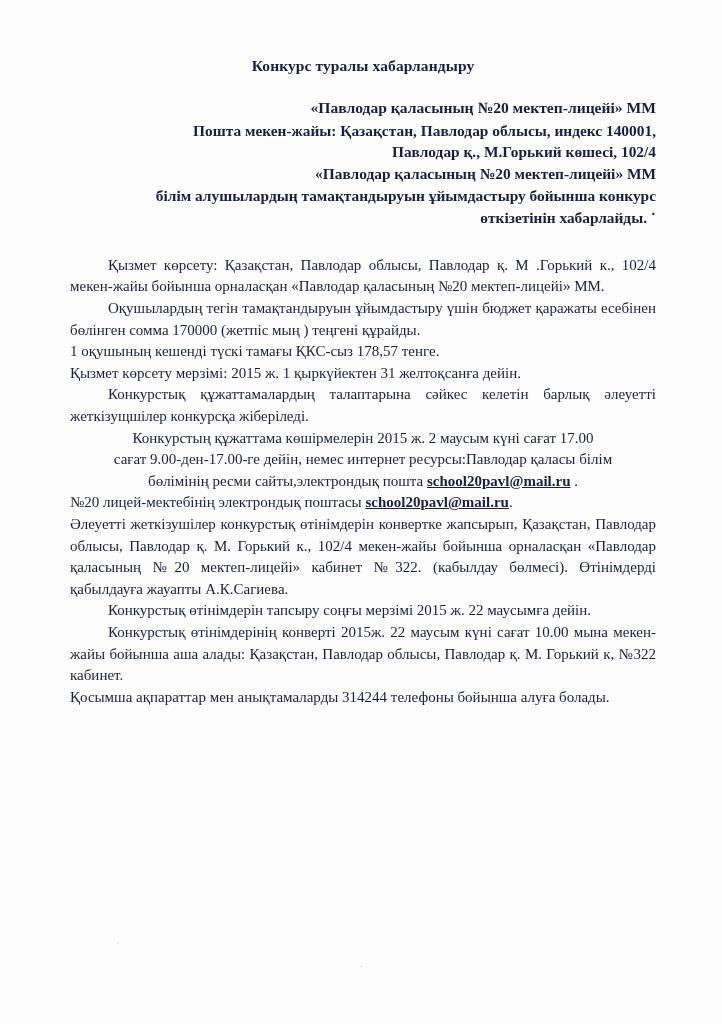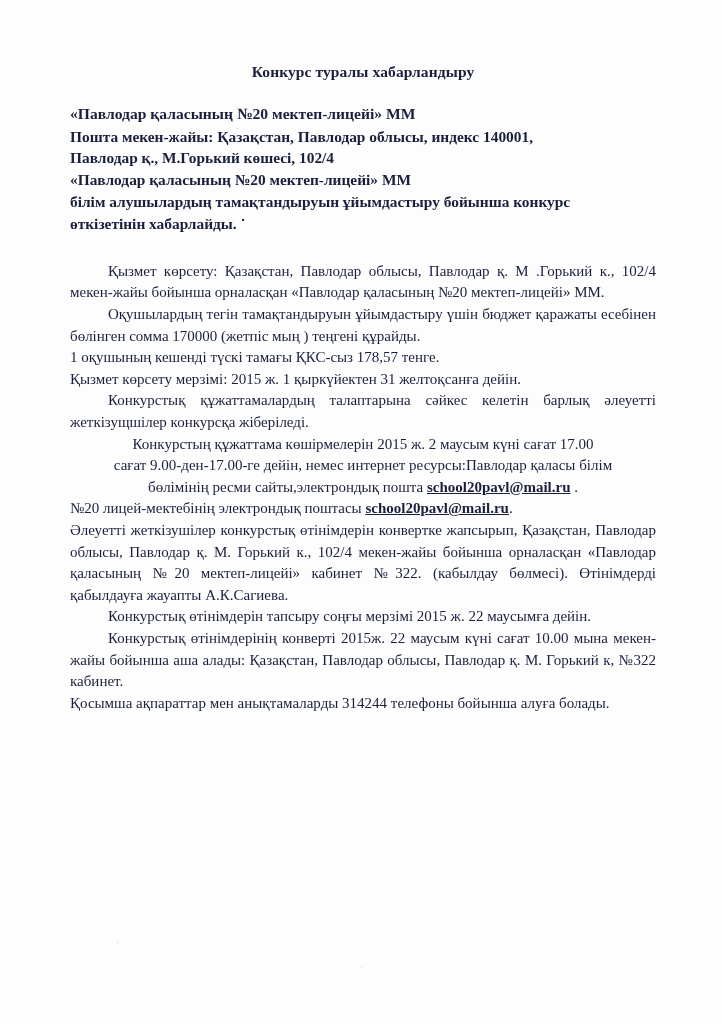--- a/index.html
+++ b/index.html
@@ -23,25 +23,25 @@
     box-sizing: border-box;
     padding: 46px 66px 0 70px;
   }
 
   
   .doc-title {
     text-align: center;
     font-weight: bold;
     font-size: 15.5px;
     letter-spacing: .1px;
-    margin: 16px 0 22px 0;
+    margin: 10px 0 22px 0;
     line-height: 1.25;
   }
   .org-block {
-    text-align: left;
+    text-align: right;
     font-size: 15.4px;
     line-height: 1.42;
   }
   .org-name {
     font-weight: bold;
     font-size: 15.6px;
     display: block;
   }
   .org-line { display: block; font-weight: bold; }
   .email-link {

